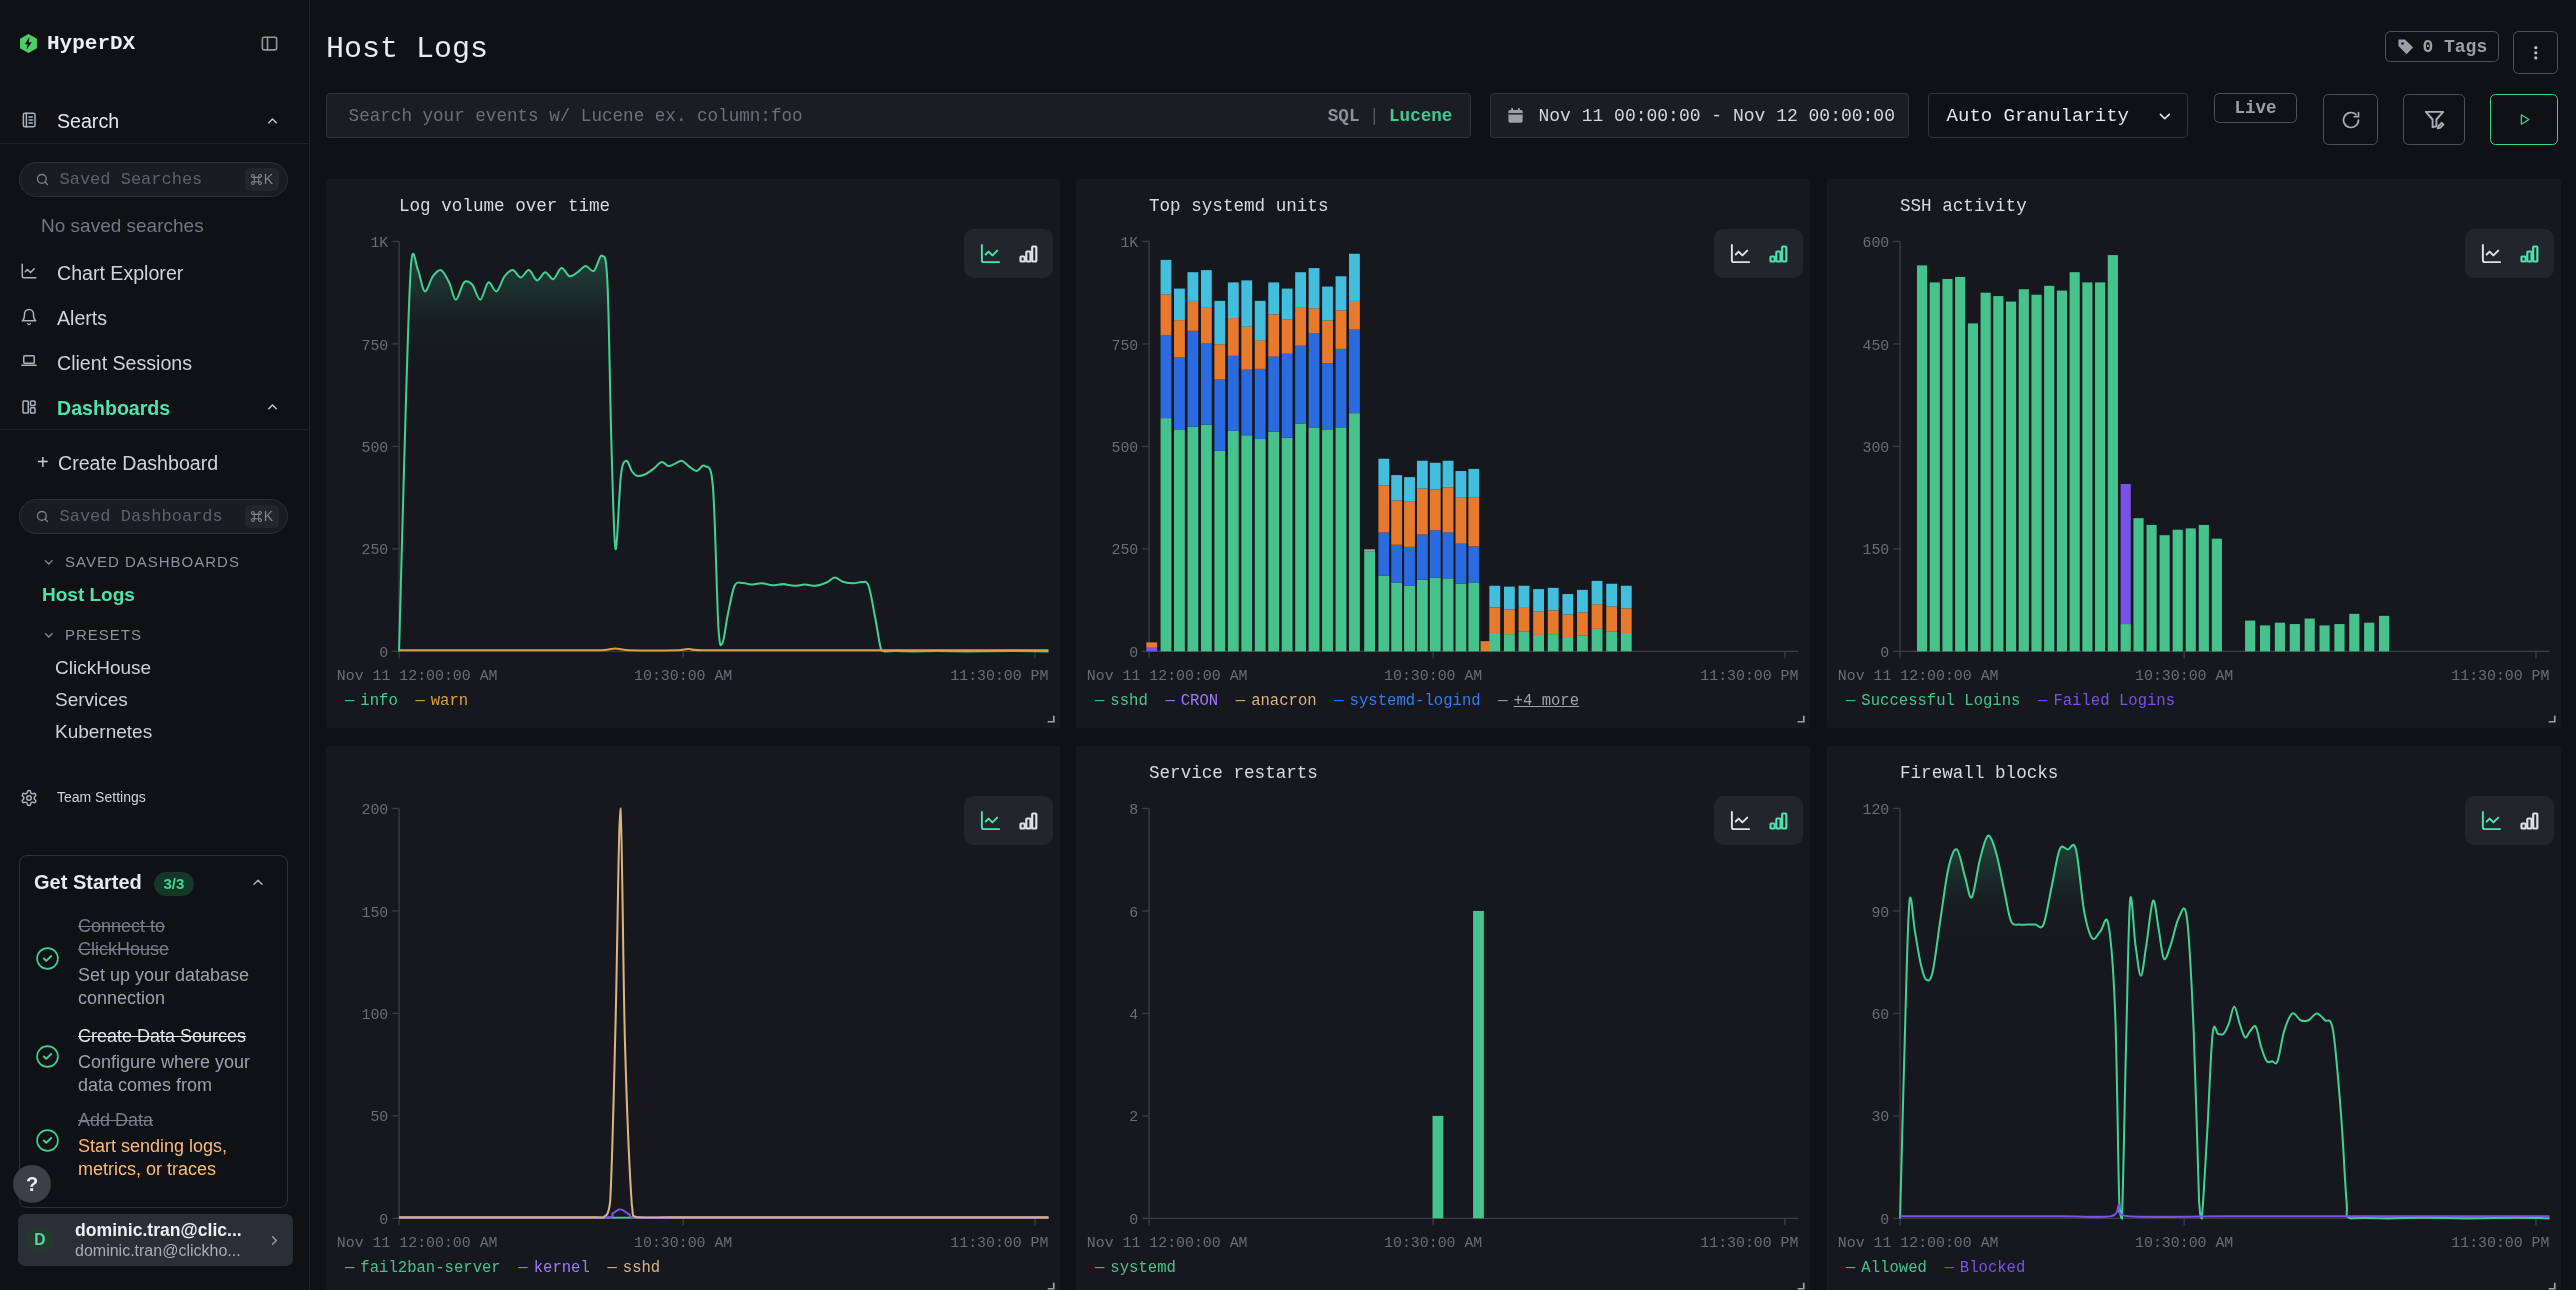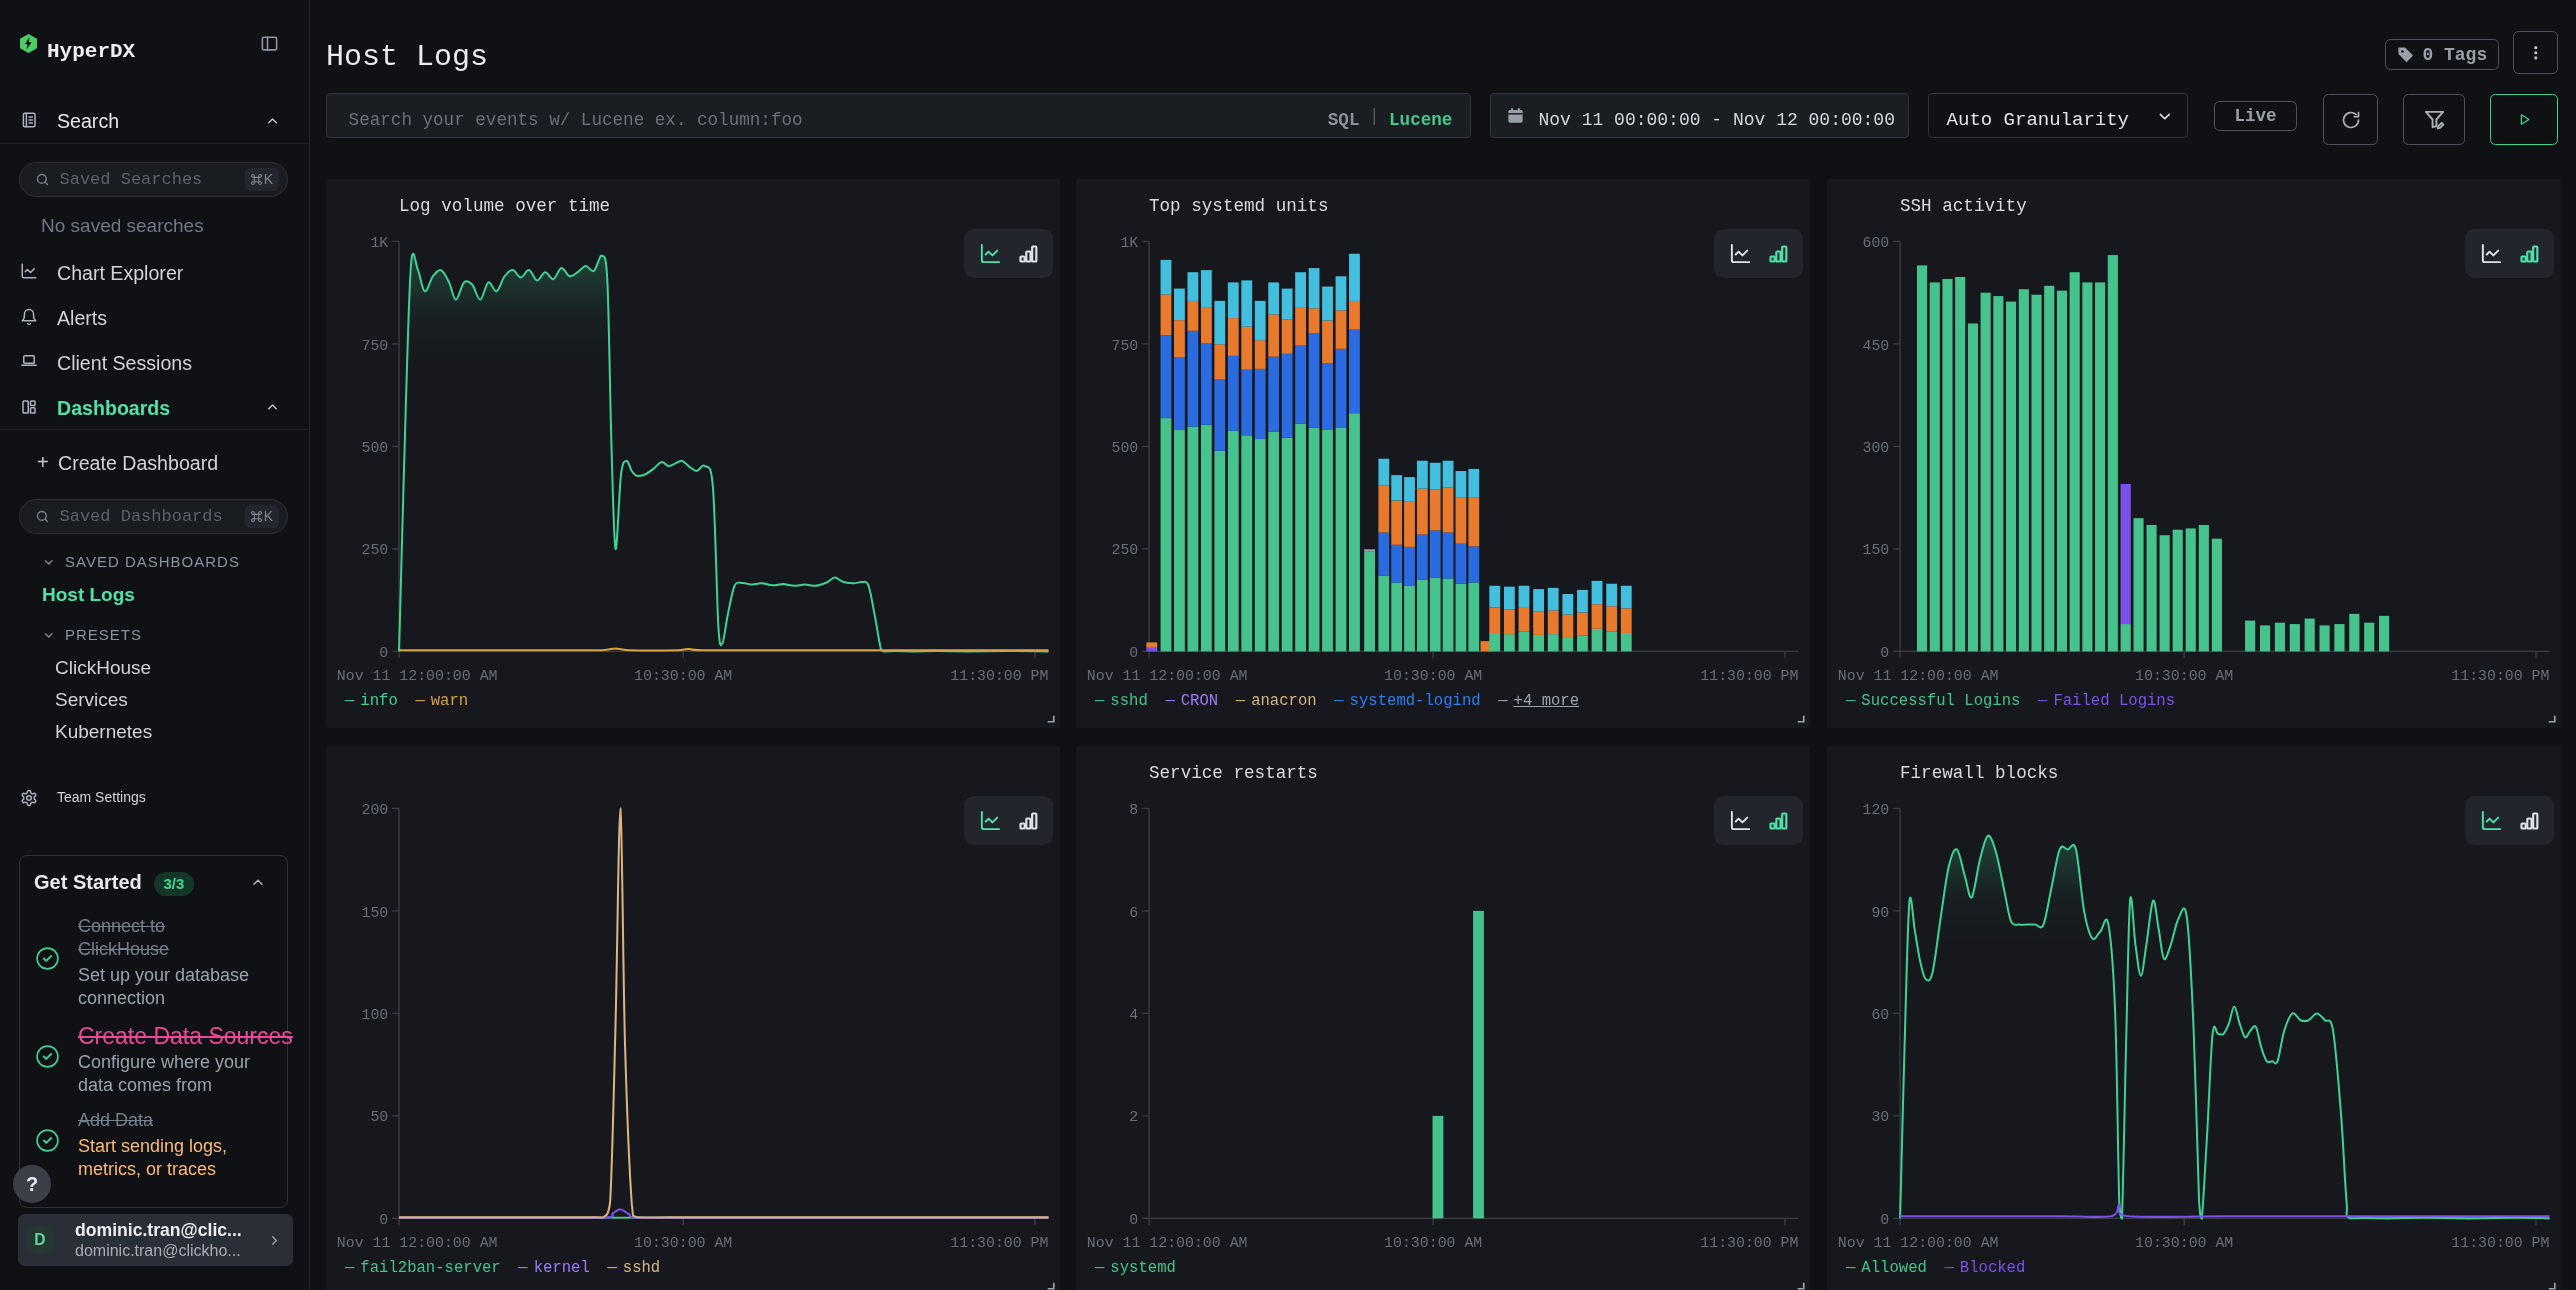--- a/index.html
+++ b/index.html
@@ -1,17 +1,17 @@
 <!DOCTYPE html>
 <html style="font-size:10.8px"><head><meta charset="utf-8"><title>HyperDX - Host Logs</title>
 <style>
 * { margin:0; padding:0; box-sizing:border-box; }
 html,body { width:2576px; height:1291px; overflow:hidden; background:#101114;
   font-family:"Liberation Sans", sans-serif; }
-.mono { font-family:"Liberation Mono", monospace;margin-top:8px; }
+.mono { font-family:"Liberation Mono", monospace; }
 #sidebar { position:absolute; left:0; top:0; width:310px; height:1291px;
   background:#101114; border-right:1.4px solid #1f2227; }
 #main { position:absolute; left:310px; top:0; right:0; height:1291px; }
 .panel { position:absolute; width:734px; height:549px; background:#16181d; border-radius:2.7px; }
 .ptitle { position:absolute; left:26px; top:17px; font-family:"Liberation Mono",monospace;
   font-size:17.6px; color:#d7dbe0; letter-spacing:0px;margin-left:47px; }
 .ptools { position:absolute; right:6.8px; top:50px; width:89px; height:49px; background:#22262c;
   border-radius:9.5px; display:flex; align-items:center; justify-content:center; gap:16px; }
 .chart { position:absolute; left:0; top:0; }
 .ax { font-family:"Liberation Mono",monospace; font-size:22px; fill:#686e78; }
@@ -131,21 +131,21 @@
 <div style="position:absolute;left:35px;top:946px"><svg width="25" height="25" viewBox="0 0 24 24" fill="none" stroke="#3fcf92" stroke-width="1.6">
         <circle cx="12" cy="12" r="10"></circle>
         <path d="m8.5 12 2.3 2.3 4.7-4.7" stroke-width="1.9" stroke-linecap="round" stroke-linejoin="round"></path>
       </svg></div>
 <div style="position:absolute;left:78px;top:915px;font-size:18px;line-height:23px;color:#767f8d;text-decoration:line-through">Connect to<br>ClickHouse</div>
 <div style="position:absolute;left:78px;top:964px;font-size:18px;line-height:23px;color:#99a2b0">Set up your database<br>connection</div>
 <div style="position:absolute;left:35px;top:1044px"><svg width="25" height="25" viewBox="0 0 24 24" fill="none" stroke="#3fcf92" stroke-width="1.6">
         <circle cx="12" cy="12" r="10"></circle>
         <path d="m8.5 12 2.3 2.3 4.7-4.7" stroke-width="1.9" stroke-linecap="round" stroke-linejoin="round"></path>
       </svg></div>
-<div style="position:absolute;left:78px;top:1025px;font-size:23px;line-height:23px;color:#ec4899;text-decoration:line-through">Create Data Sources</div>
+<div style="position:absolute;left:78px;top:1025px;font-size:18px;line-height:23px;color:#e5e5e5;text-decoration:line-through">Create Data Sources</div>
 <div style="position:absolute;left:78px;top:1051px;font-size:18px;line-height:23px;color:#99a2b0">Configure where your<br>data comes from</div>
 <div style="position:absolute;left:35px;top:1128px"><svg width="25" height="25" viewBox="0 0 24 24" fill="none" stroke="#3fcf92" stroke-width="1.6">
         <circle cx="12" cy="12" r="10"></circle>
         <path d="m8.5 12 2.3 2.3 4.7-4.7" stroke-width="1.9" stroke-linecap="round" stroke-linejoin="round"></path>
       </svg></div>
 <div style="position:absolute;left:78px;top:1109px;font-size:18px;line-height:23px;color:#767f8d;text-decoration:line-through">Add Data</div>
 <div style="position:absolute;left:78px;top:1135px;font-size:18px;line-height:23px;color:#fdba74">Start sending logs,<br>metrics, or traces</div>
 <div style="position:absolute;left:13px;top:1165px;width:38px;height:38px;border-radius:50%;background:#3a3f48;display:flex;align-items:center;justify-content:center;font-size:20px;font-weight:bold;color:#e8eaee">?</div>
 <div style="position:absolute;left:17.6px;top:1214px;width:275px;height:52px;border-radius:6.8px;background:#2a2e36"></div>
 <div style="position:absolute;left:26px;top:1226px;width:28px;height:28px;border-radius:50%;background:#253830;display:flex;align-items:center;justify-content:center;font-size:15.6px;font-weight:bold;color:#5fd6a2">D</div>

